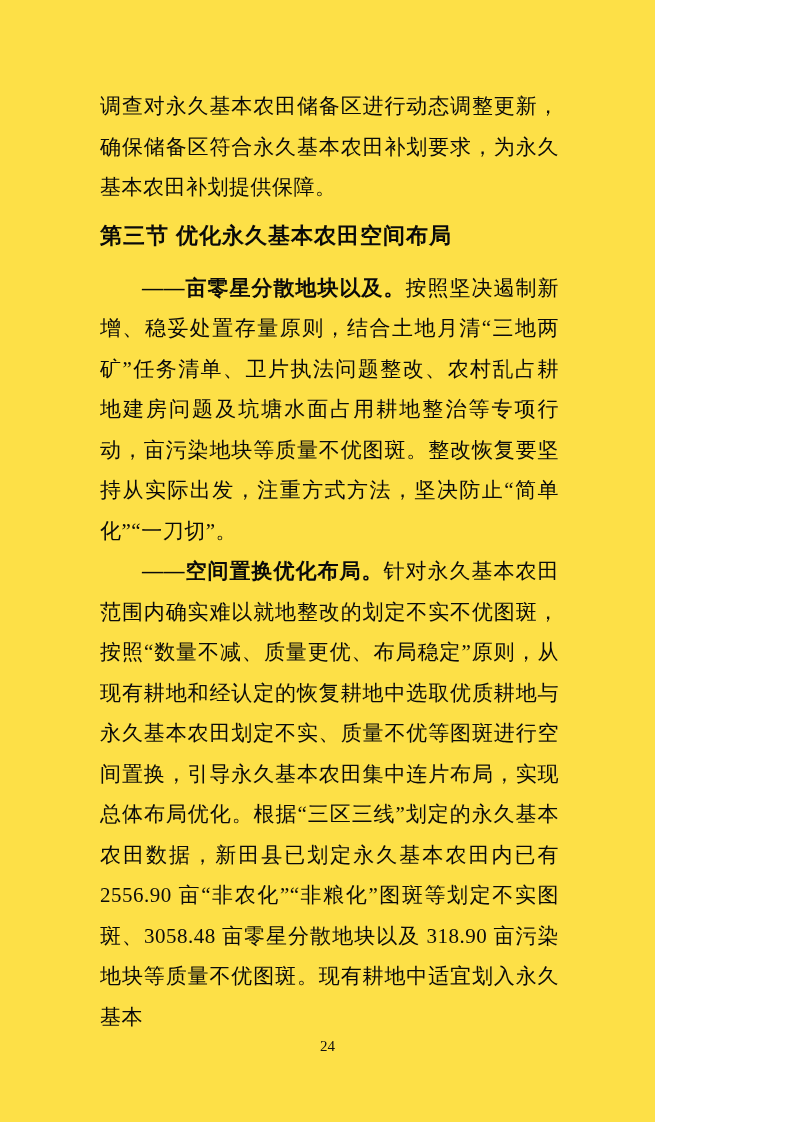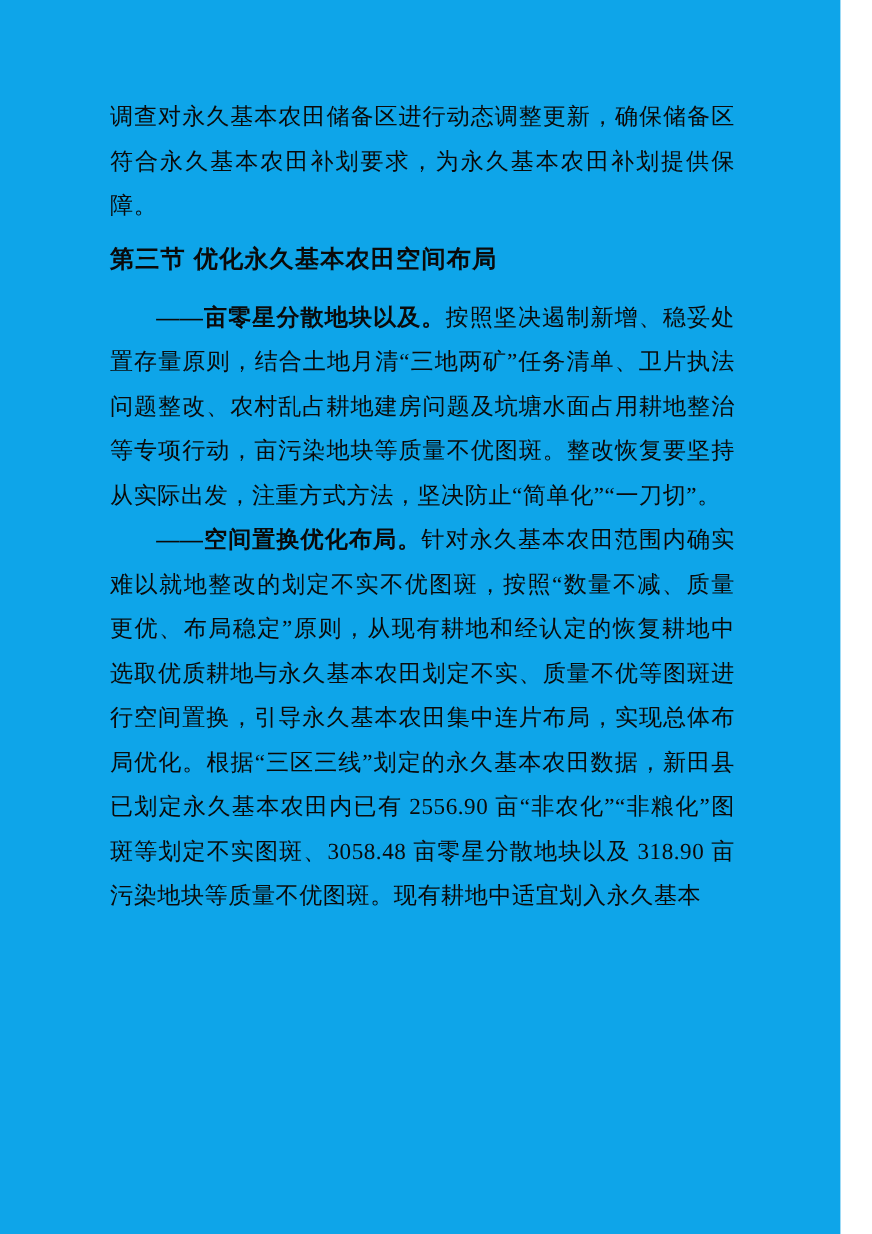--- a/index.html
+++ b/index.html
@@ -2,23 +2,23 @@
 <html><head>
 <meta charset="utf-8">
 <style>
   html, body {
     margin: 0;
     padding: 0;
     background: #ffffff;
   }
   .page {
     position: relative;
-    width: 764px;
+    width: 655px;
     height: 1122px;
-    background: #0ea5e9;
+    background: #fde047;
     color: #0a0a0a;
     font-family: "Liberation Serif", "DejaVu Serif", serif;
     overflow: hidden;
     box-sizing: border-box;
   }
   .content {
     position: absolute;
     left: 100px;
     right: 96px;
     top: 86px;
@@ -74,13 +74,14 @@
     <p class="para indent">
       <span class="lead">——亩零星分散地块以及。</span><span>按照坚决遏制新增、稳妥处置存量原则，结合土地月清“三地两矿”任务清单、卫片执法问题整改、农村乱占耕地建房问题及坑塘水面占用耕地整治等专项行动，亩污染地块等质量不优图斑。整改恢复要坚持从实际出发，注重方式方法，坚决防止“简单化”“一刀切”。</span>
     </p>
 
     <p class="para indent">
       <span class="lead">——空间置换优化布局。</span><span>针对永久基本农田范围内确实难以就地整改的划定不实不优图斑，按照“数量不减、质量更优、布局稳定”原则，从现有耕地和经认定的恢复耕地中选取优质耕地与永久基本农田划定不实、质量不优等图斑进行空间置换，引导永久基本农田集中连片布局，实现总体布局优化。根据“三区三线”划定的永久基本农田数据，新田县已划定永久基本农田内已有 2556.90 亩“非农化”“非粮化”图斑等划定不实图斑、3058.48 亩零星分散地块以及 318.90 亩污染地块等质量不优图斑。现有耕地中适宜划入永久基本</span>
     </p>
 
   </div>
 
+  <div class="page-number">24</div>
 </div>
 
 </body></html>

